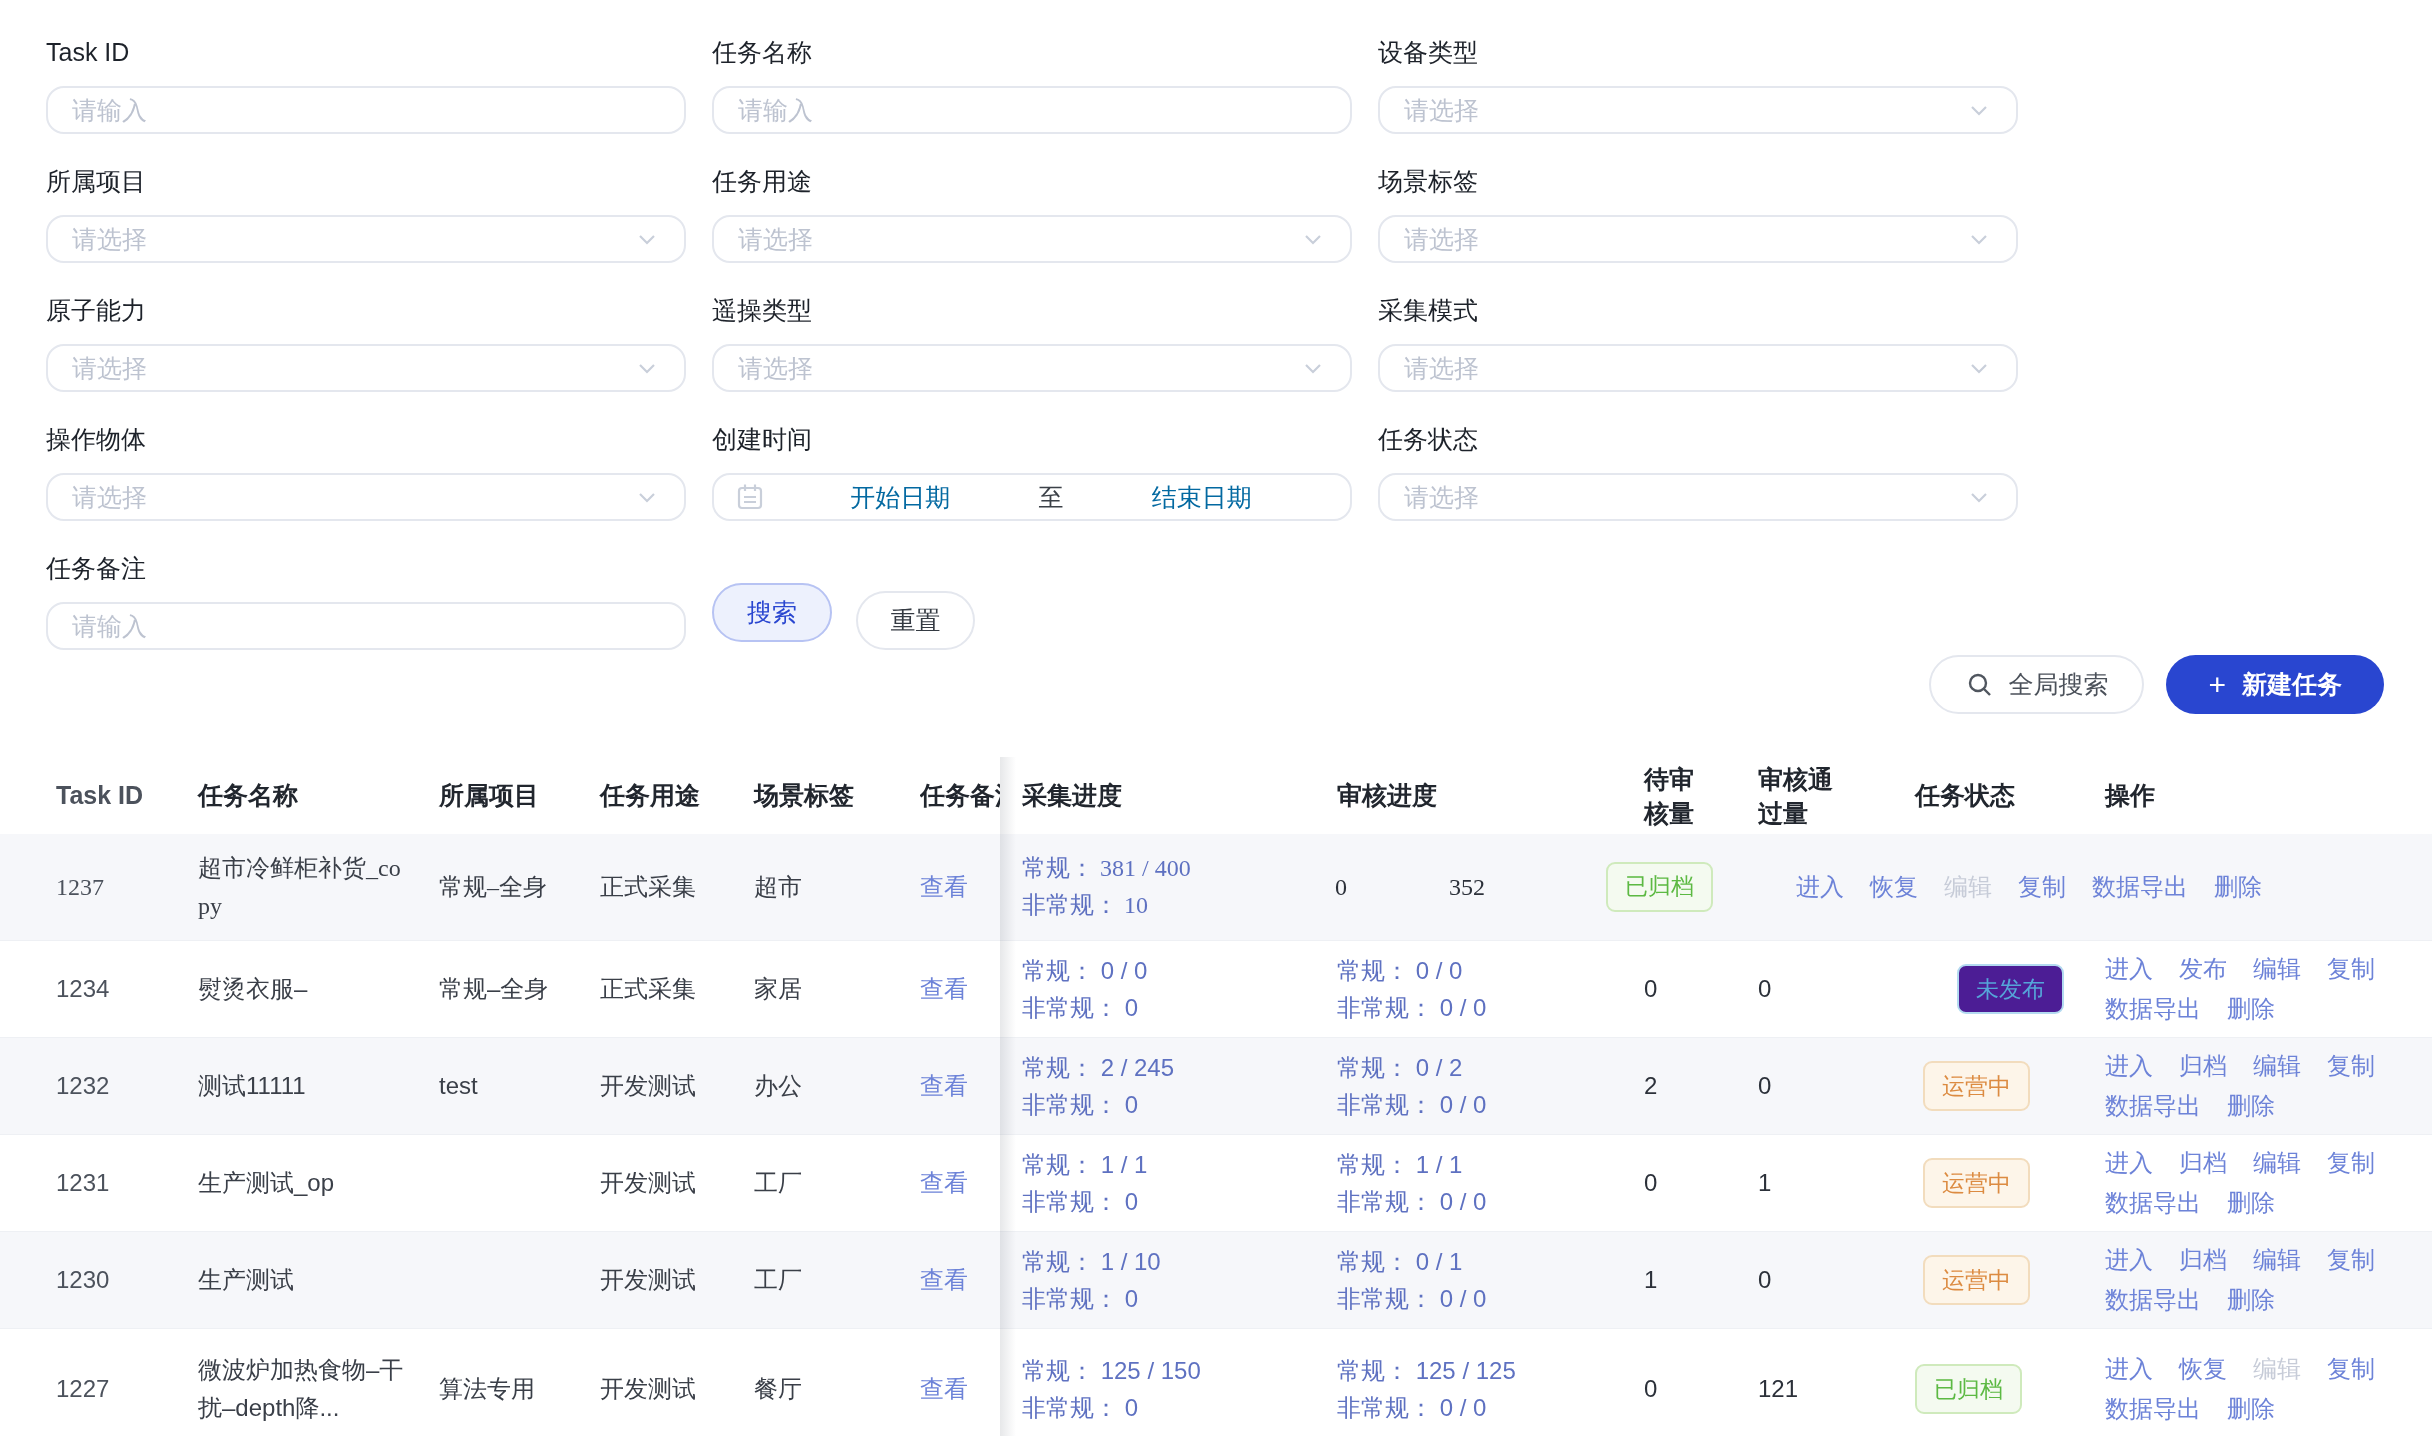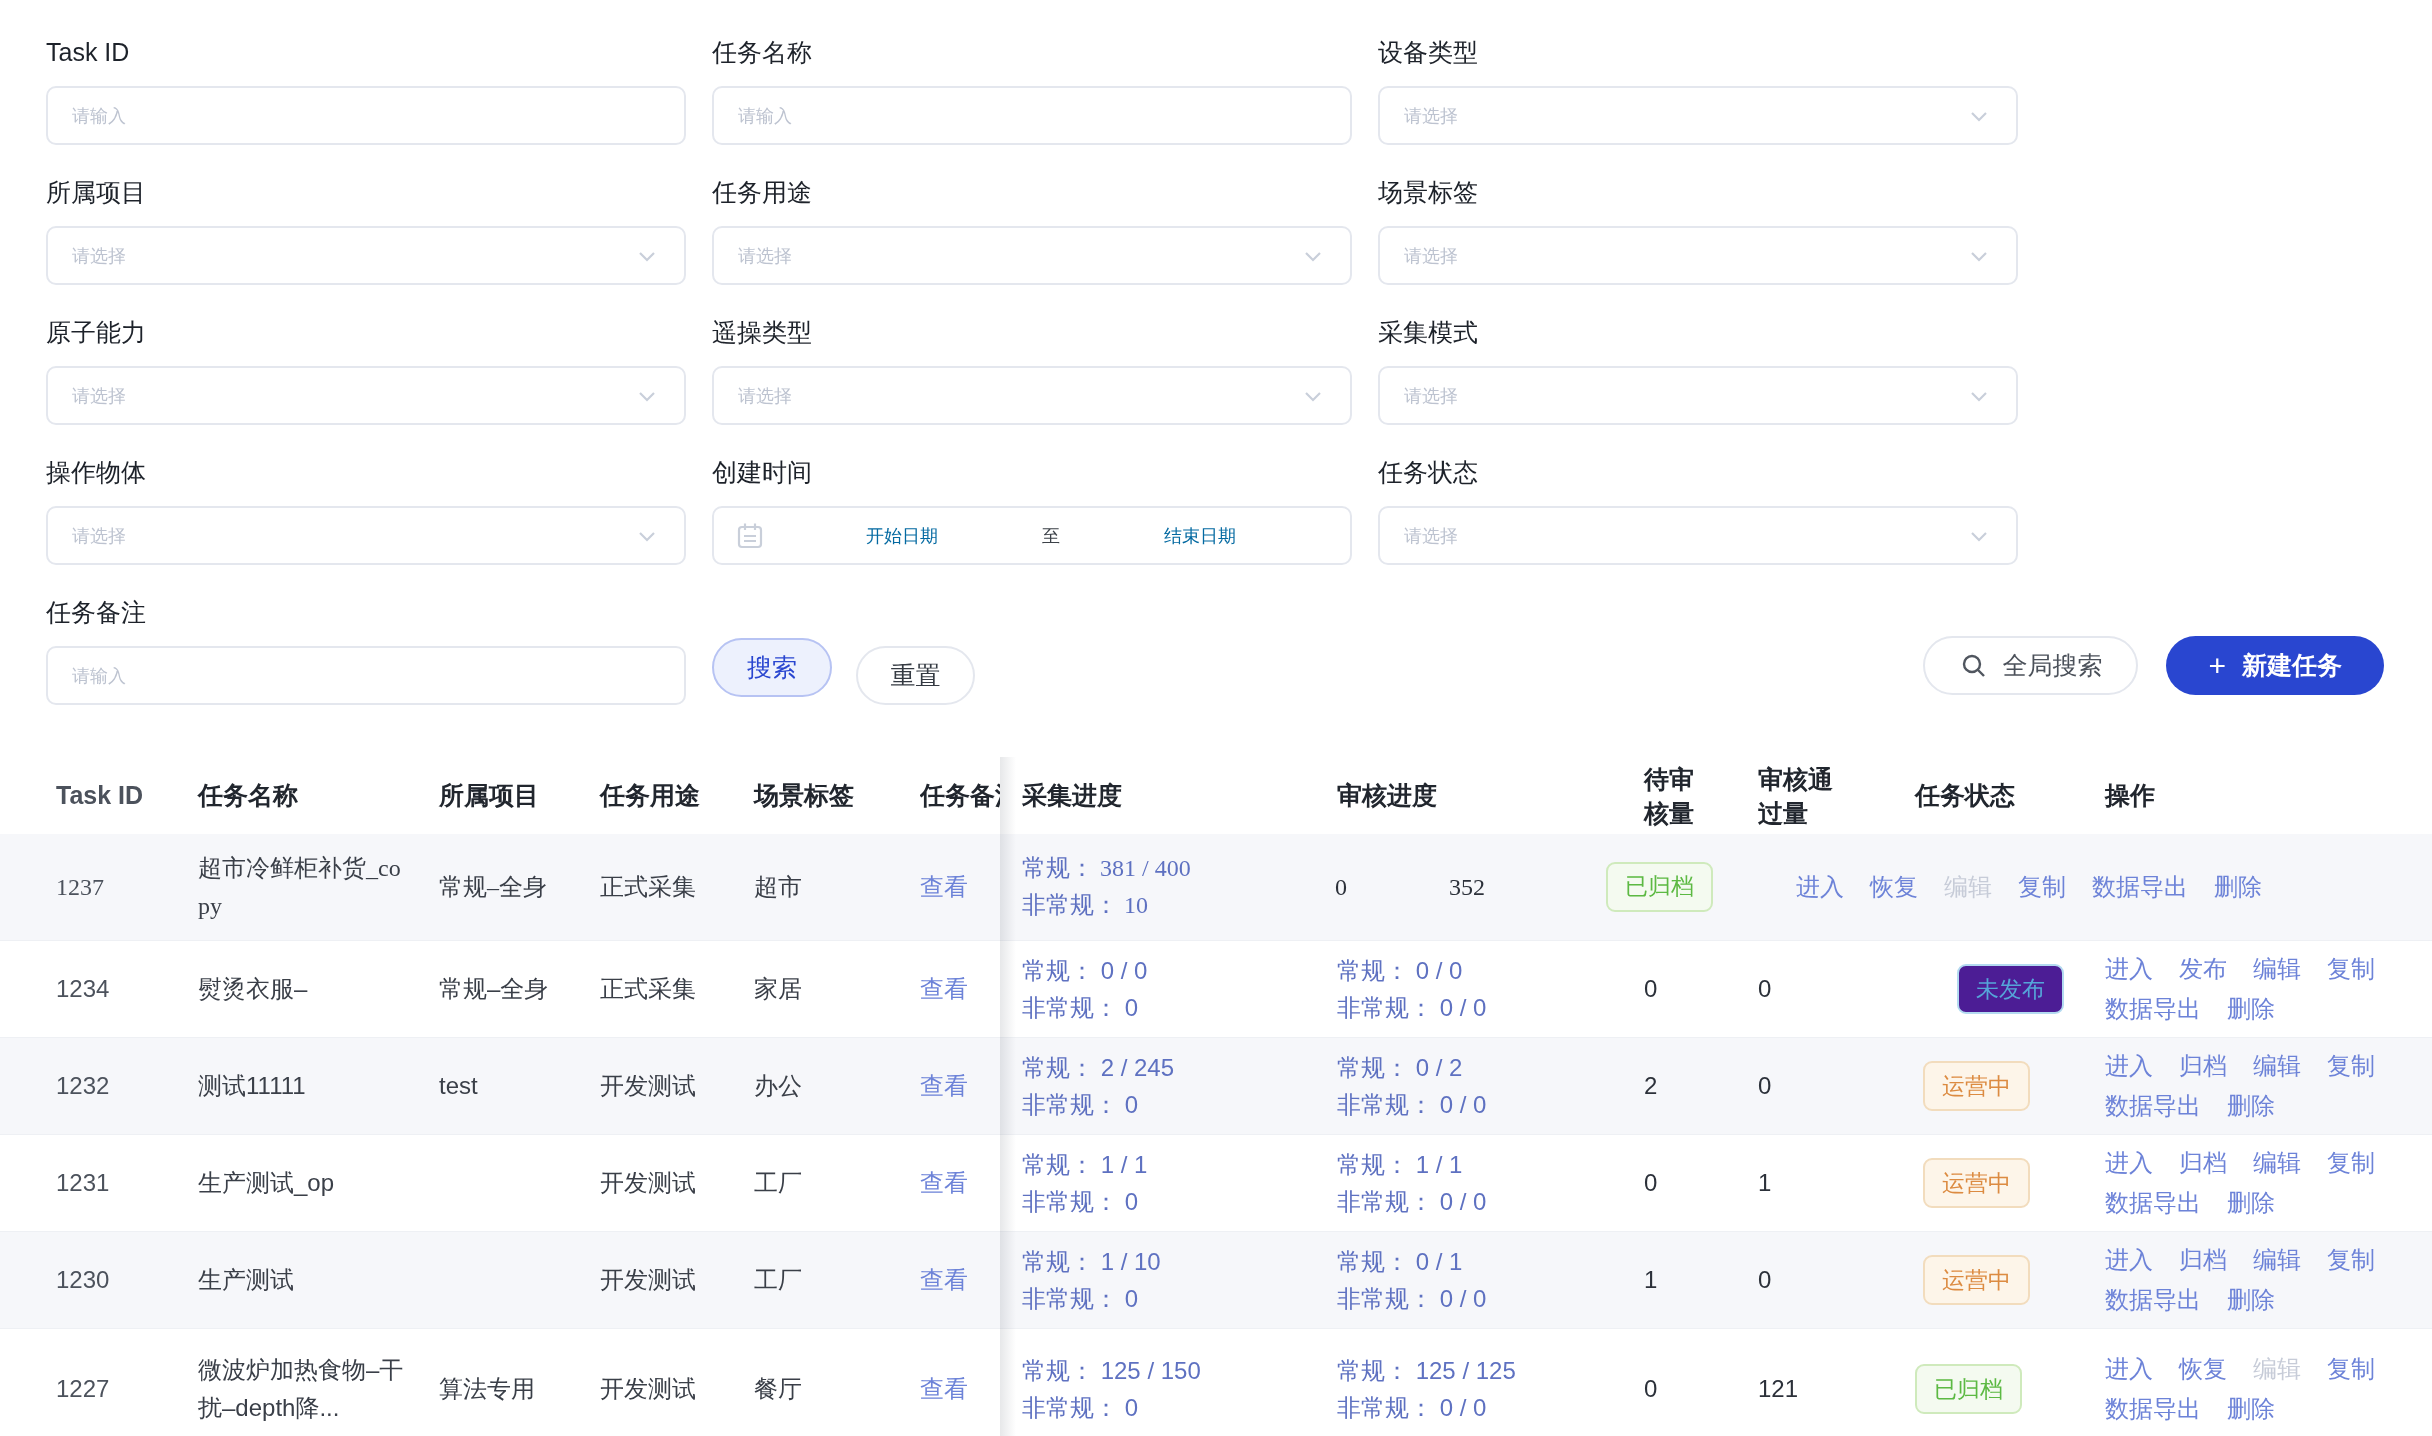--- a/index.html
+++ b/index.html
@@ -11,40 +11,40 @@
 
   
   .filters {
     position:absolute; top:40px; left:46px;
     display:grid; grid-template-columns:640px 640px 640px;
     column-gap:26px; row-gap:35px;
   }
   .field { display:flex; flex-direction:column; }
   .field-label { font-size:25px; color:#1d222a; margin-bottom:21px; line-height:25px; }
   .ctrl {
-    height:59px; border:2px solid #e4e7ee; border-radius:10px; background:#fff;
-    display:flex; align-items:center; padding:0 24px; font-size:18px;
+    height:48px; border:2px solid #e4e7ee; border-radius:18px; background:#fff;
+    display:flex; align-items:center; padding:0 24px; font-size:25px;
   }
   .ph { color:#bdc3d0; }
   .select-ctrl { justify-content:space-between; }
   .chevron { flex:0 0 auto; }
   .date-ctrl { padding:0 20px; }
   .date-part { flex:1; text-align:center; color:#0369a1; }
   .date-sep { color:#3c4148; padding:0 10px; }
   .cal-icon { margin-right:6px; }
 
   .form-buttons { display:flex; gap:24px; align-self:end; }
   .btn {
     height:59px; border-radius:30px; font-size:25px; display:flex;
     align-items:center; justify-content:center; cursor:pointer; border:2px solid transparent;
   }
   .btn-search { width:120px; background:#edf1fd; border-color:#b7c3f3; color:#2946d0; }
   .btn-reset  { width:119px; background:#fff; border-color:#e4e7ee; color:#343a42;margin-top:8px; }
 
-  .toolbar { position:absolute; top:636px; right:48px; display:flex; gap:28px; }
+  .toolbar { position:absolute; top:655px; right:48px; display:flex; gap:22px; }
   .btn-global { padding:0 34px; background:#fff; border-color:#e4e7ee; color:#4b515a; gap:13px; }
   .btn-create { padding:0 40px; background:#2946d0; color:#fff; gap:16px; font-weight:bold; }
 
   
   .table { position:absolute; top:757px; left:0; right:0; bottom:0; }
   .thead, .trow { display:flex; align-items:center; width:2432px; }
   .thead { height:77px; font-size:25px; font-weight:bold; color:#21262e; }
   .trow { min-height:97px; border-bottom:1px solid #eef0f4; font-size:24px; }
   .trow:first-child { min-height:107px;font-family:Liberation Serif, serif; }
   .trow:last-child { min-height:120px; border-bottom:none; }

